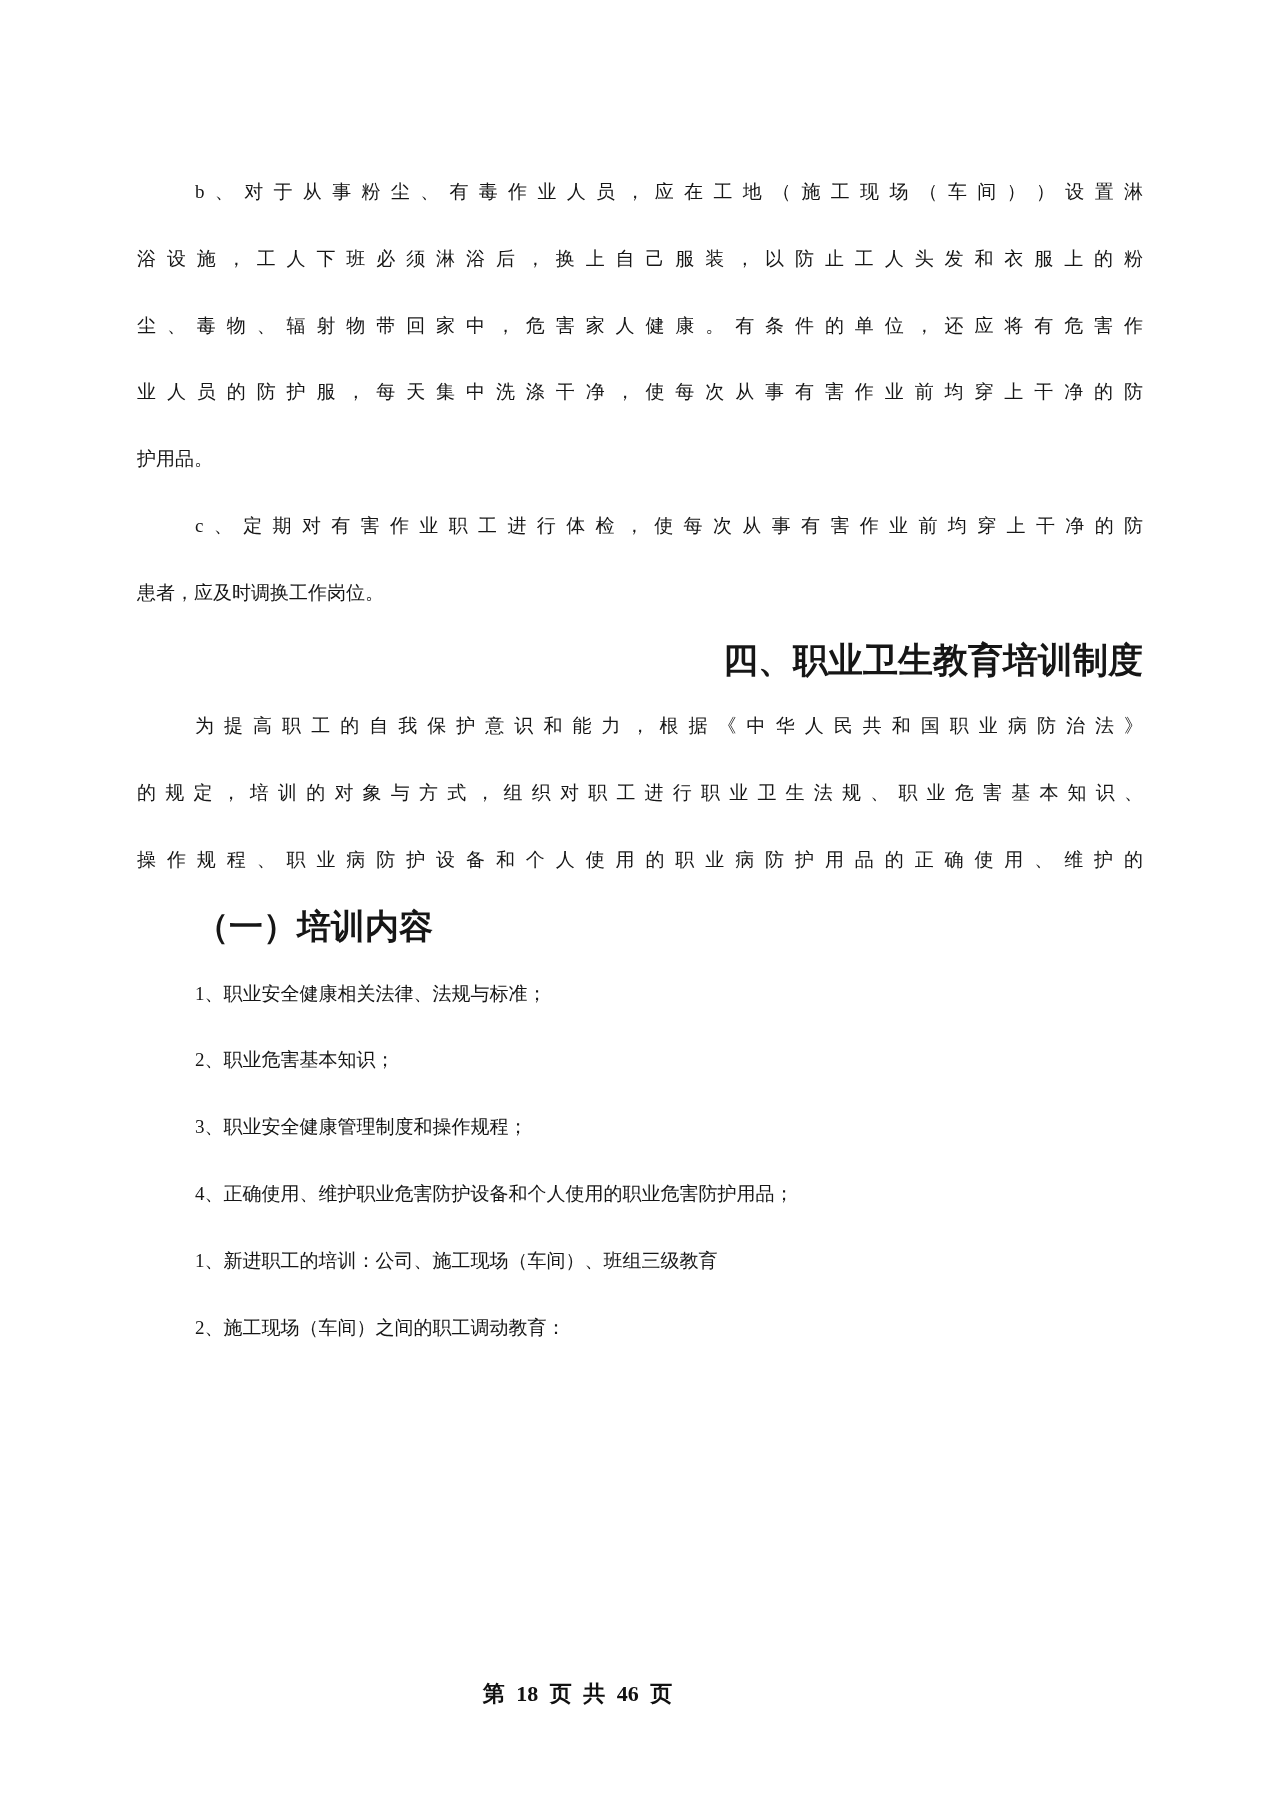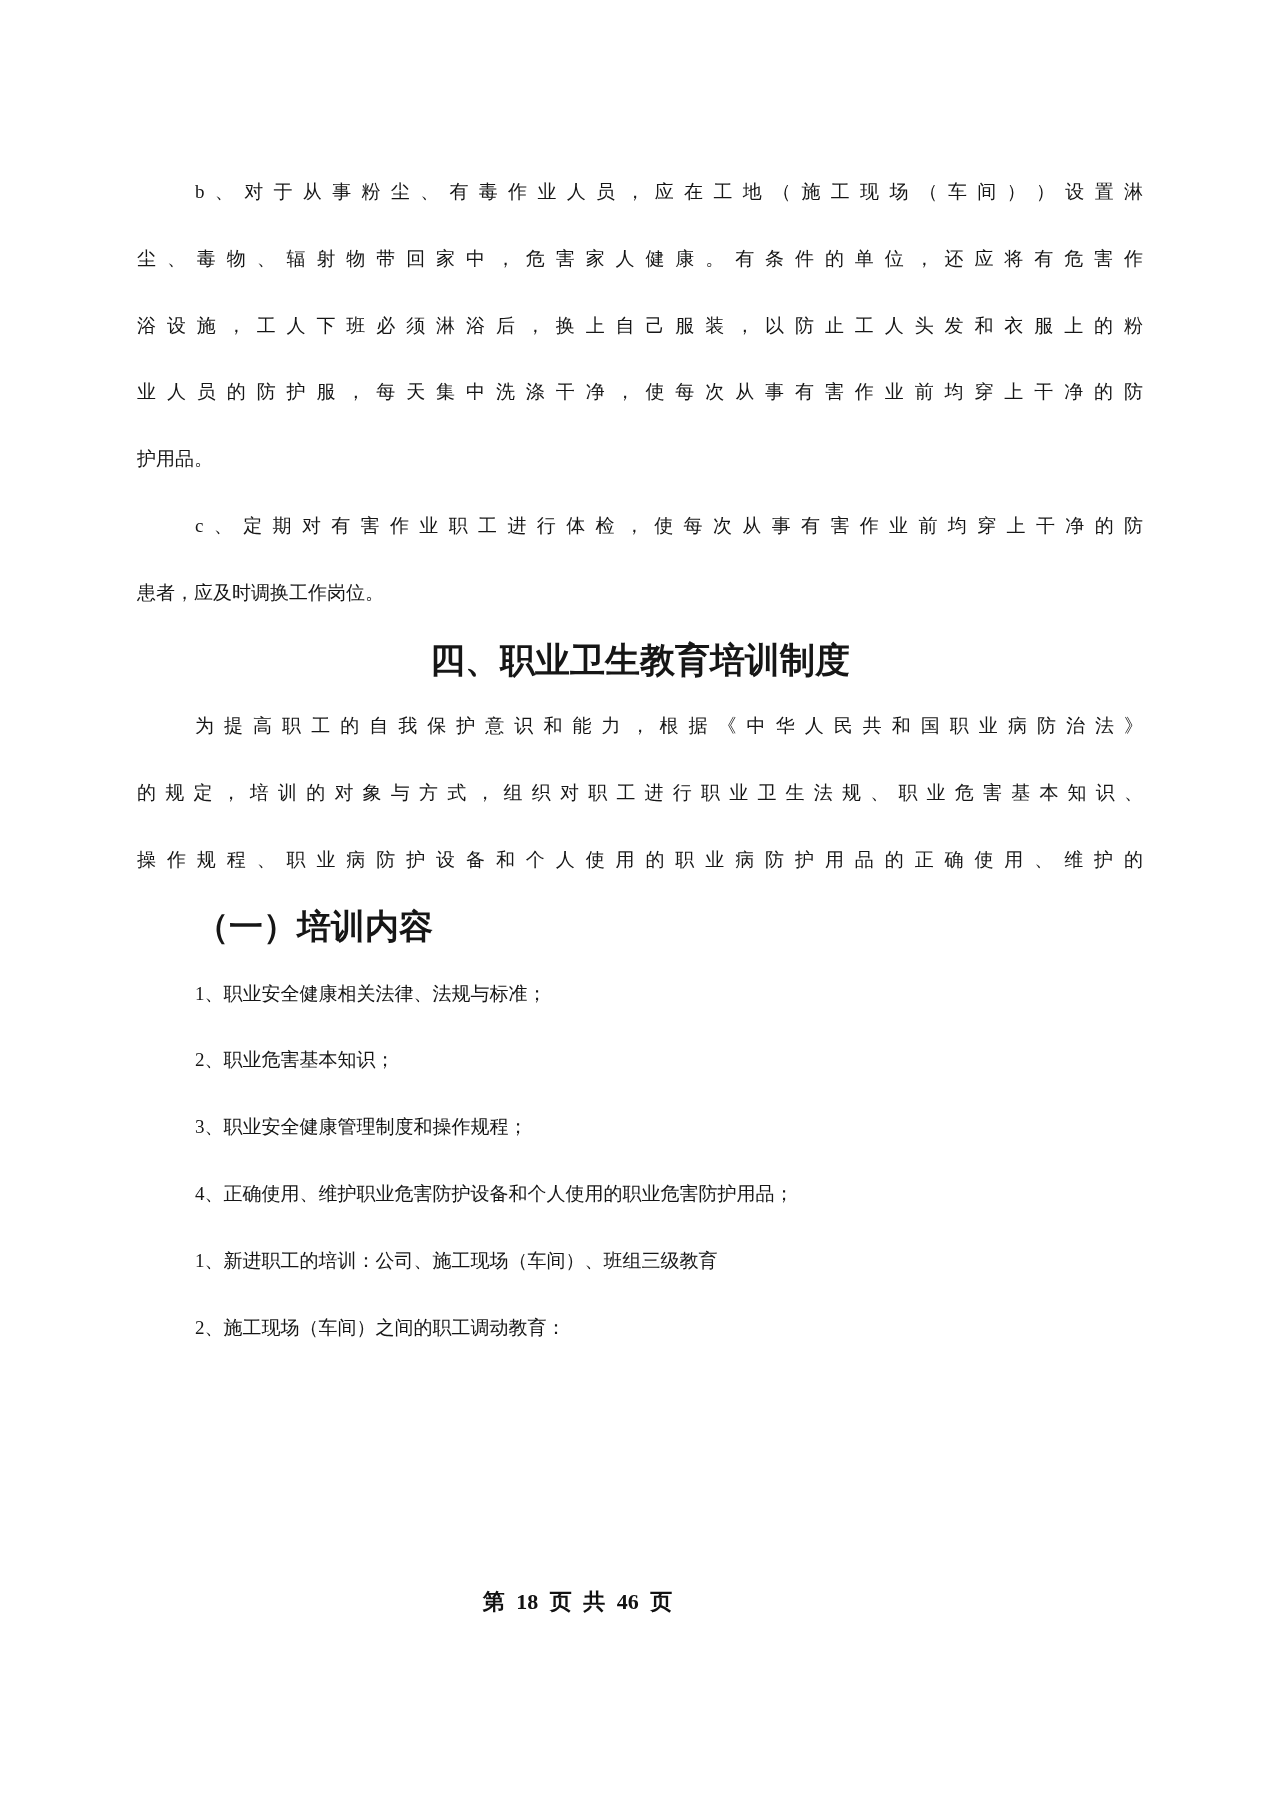--- a/index.html
+++ b/index.html
@@ -28,50 +28,50 @@
   .ind { padding-left: 58px; }
   .fill {
     text-align: justify;
     text-align-last: justify;
     text-justify: inter-character;
   }
   .heading {
     font-family: "Liberation Sans", sans-serif;
     font-weight: 700;
     font-size: 35px;
-    text-align: center;
+    text-align: right;
     height: 66.8px;
     line-height: 66.8px;
   }
   .subheading {
     font-family: Liberation Serif, serif;
     font-weight: 700;
     font-size: 34px;
   }
   .page-footer {
     position: absolute;
-    top: 1588px;
+    top: 1680px;
     left: 0;
     width: 1155px;
     text-align: center;
     font-size: 22px;
     line-height: 28px;
     font-weight: 700;
     font-family: "Liberation Serif", serif;
     word-spacing: 6px;
     color: #111111;
   }
 </style>
 </head>
 <body>
 
 <div class="page-body">
   <div class="ln fill ind">b、对于从事粉尘、有毒作业人员，应在工地（施工现场（车间））设置淋</div>
+  <div class="ln fill">浴设施，工人下班必须淋浴后，换上自己服装，以防止工人头发和衣服上的粉</div>
   <div class="ln fill">尘、毒物、辐射物带回家中，危害家人健康。有条件的单位，还应将有危害作</div>
-  <div class="ln fill">浴设施，工人下班必须淋浴后，换上自己服装，以防止工人头发和衣服上的粉</div>
   <div class="ln fill">业人员的防护服，每天集中洗涤干净，使每次从事有害作业前均穿上干净的防</div>
   <div class="ln">护用品。</div>
   <div class="ln fill ind">c、定期对有害作业职工进行体检，使每次从事有害作业前均穿上干净的防</div>
   <div class="ln">患者，应及时调换工作岗位。</div>
   <div class="ln heading">四、职业卫生教育培训制度</div>
   <div class="ln fill ind">为提高职工的自我保护意识和能力，根据《中华人民共和国职业病防治法》</div>
   <div class="ln fill">的规定，培训的对象与方式，组织对职工进行职业卫生法规、职业危害基本知识、</div>
   <div class="ln fill">操作规程、职业病防护设备和个人使用的职业病防护用品的正确使用、维护的</div>
   <div class="ln subheading ind">（一）培训内容</div>
   <div class="ln ind">1、职业安全健康相关法律、法规与标准；</div>

